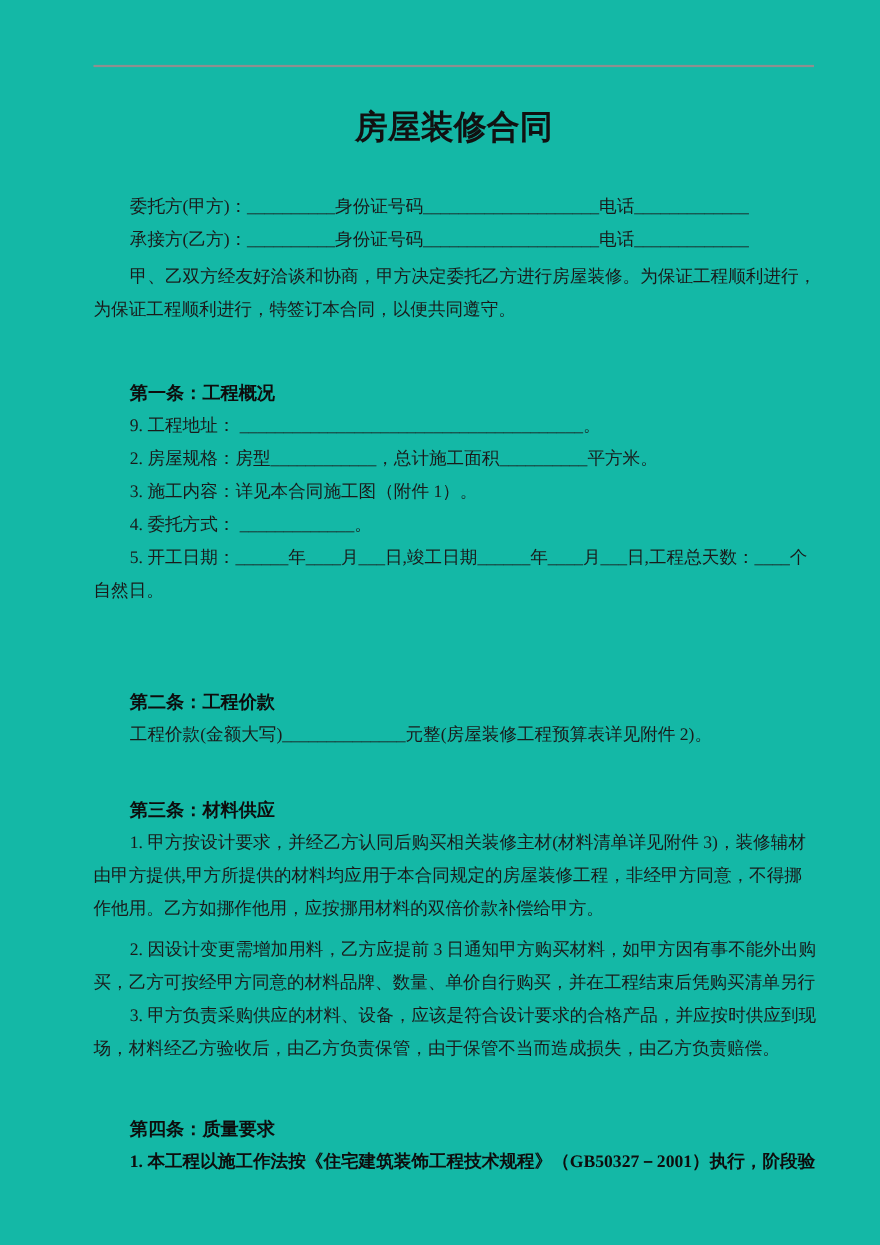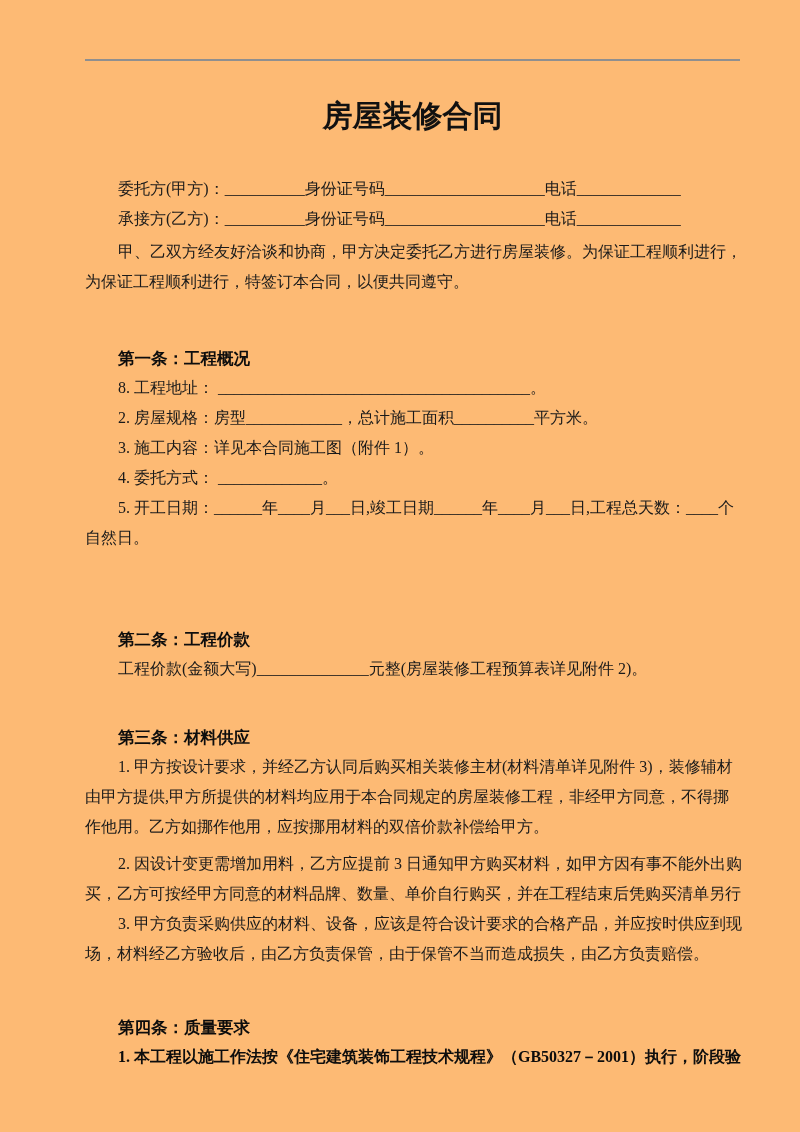--- a/index.html
+++ b/index.html
@@ -1,20 +1,20 @@
 <!DOCTYPE html>
 <html><head>
 <meta charset="utf-8">
 <style>
   html, body { margin: 0; padding: 0; background: #ffffff; }
   .page {
     position: relative;
     width: 800px;
     height: 1132px;
-    background: #fdba74;
+    background: #14b8a6;
     overflow: hidden;
     font-family: "Liberation Serif", "DejaVu Serif", serif;
     color: #1a1a1a;
   }
   .top-rule {
     position: absolute;
     left: 85px;
     top: 59px;
     width: 655px;
     height: 2px;
@@ -73,21 +73,21 @@
   <div class="content">
     <div class="title">房屋装修合同</div>
 
     <div class="line indent mt-party">委托方(甲方)：__________身份证号码____________________电话_____________</div>
     <div class="line indent">承接方(乙方)：__________身份证号码____________________电话_____________</div>
 
     <div class="line indent mt-intro">甲、乙双方经友好洽谈和协商，甲方决定委托乙方进行房屋装修。为保证工程顺利进行，</div>
     <div class="line">为保证工程顺利进行，特签订本合同，以便共同遵守。</div>
 
     <div class="heading mt-h1">第一条：工程概况</div>
-    <div class="line indent">8. 工程地址： _______________________________________。</div>
+    <div class="line indent">9. 工程地址： _______________________________________。</div>
     <div class="line indent">2. 房屋规格：房型____________，总计施工面积__________平方米。</div>
     <div class="line indent">3. 施工内容：详见本合同施工图（附件 1）。</div>
     <div class="line indent">4. 委托方式： _____________。</div>
     <div class="line indent">5. 开工日期：______年____月___日,竣工日期______年____月___日,工程总天数：____个</div>
     <div class="line">自然日。</div>
 
     <div class="heading mt-h2">第二条：工程价款</div>
     <div class="line indent">工程价款(金额大写)______________元整(房屋装修工程预算表详见附件 2)。</div>
 
     <div class="heading mt-h3">第三条：材料供应</div>

